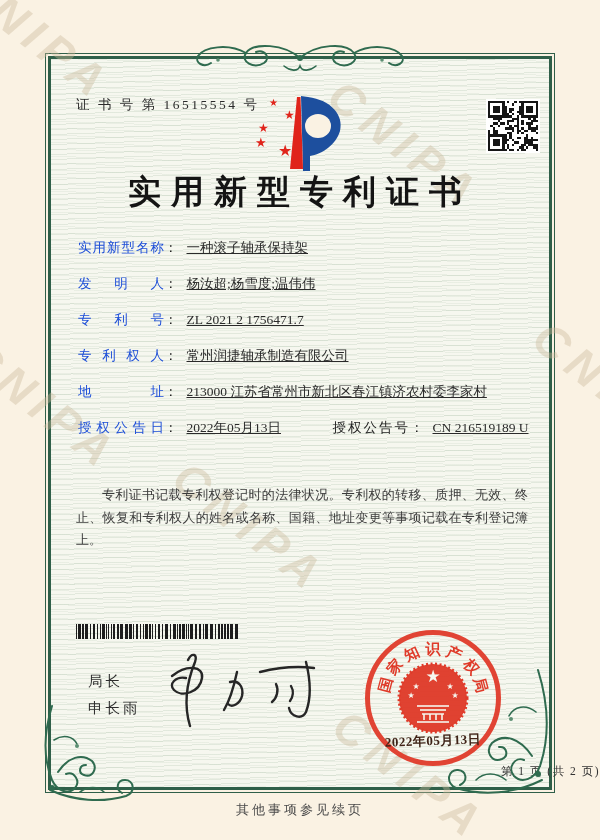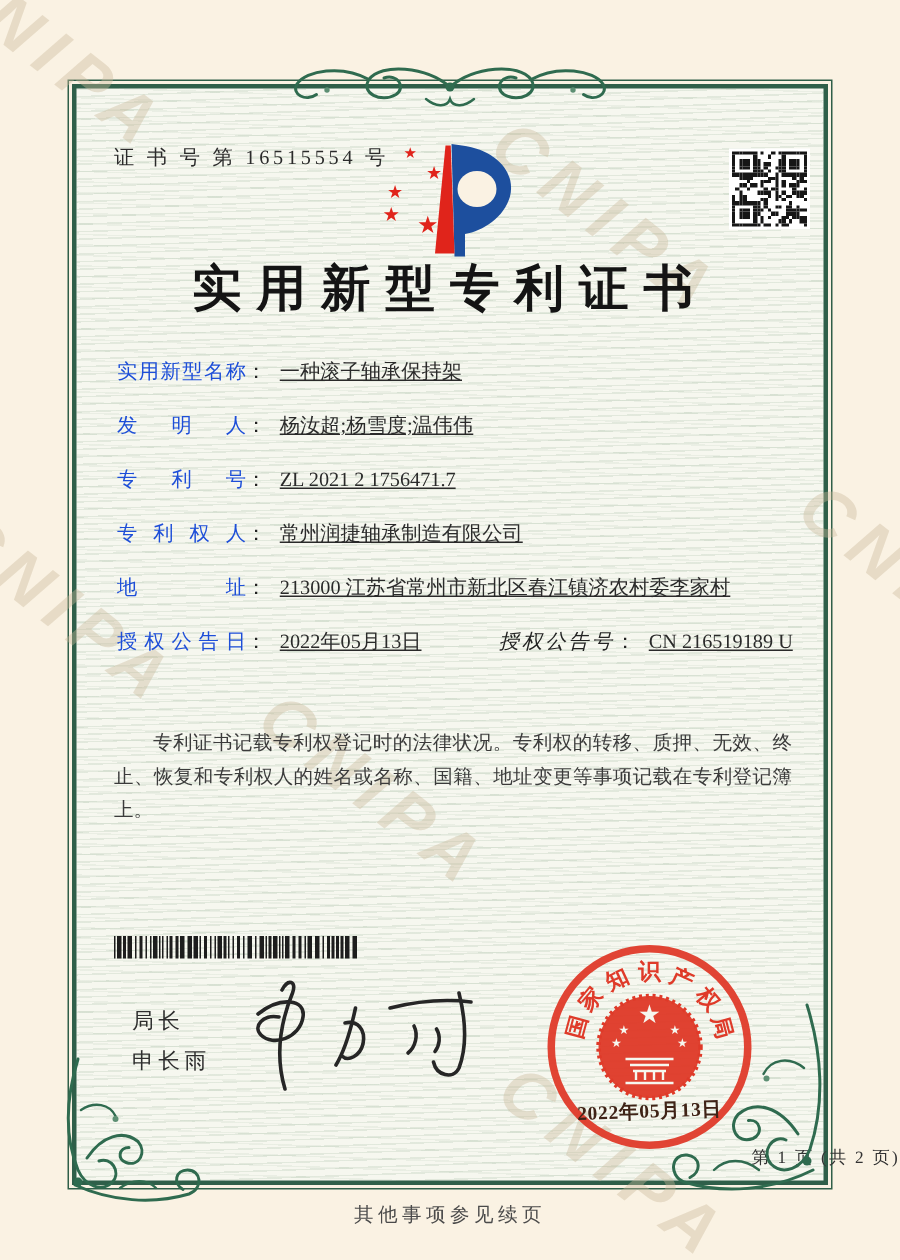--- a/index.html
+++ b/index.html
@@ -598,21 +598,21 @@
       <div class="frow">
         <span class="flabel">专利号</span><span class="fcolon">：</span><span class="fvalue">ZL 2021 2 1756471.7</span>
       </div>
       <div class="frow">
         <span class="flabel">专利权人</span><span class="fcolon">：</span><span class="fvalue">常州润捷轴承制造有限公司</span>
       </div>
       <div class="frow">
         <span class="flabel">地址</span><span class="fcolon">：</span><span class="fvalue">213000 江苏省常州市新北区春江镇济农村委李家村</span>
       </div>
       <div class="frow">
-        <span class="flabel">授权公告日</span><span class="fcolon">：</span><span class="fvalue fixed">2022年05月13日</span><span style="letter-spacing:2px;font-style:italic;">授权公告号</span><span class="fcolon">：</span><span class="fvalue">CN 216519189 U</span>
+        <span class="flabel">授权公告日</span><span class="fcolon">：</span><span class="fvalue fixed">2022年05月13日</span><span style="letter-spacing:2px;">授权公告号</span><span class="fcolon">：</span><span class="fvalue">CN 216519189 U</span>
       </div>
     </div>
 
     <div class="body-text">
       <p>专利证书记载专利权登记时的法律状况。专利权的转移、质押、无效、终止、恢复和专利权人的姓名或名称、国籍、地址变更等事项记载在专利登记簿上。</p>
     </div>
 
     <div class="barcode"><i style="width:1px;margin-right:1px"></i><i style="width:3px;margin-right:1px"></i><i style="width:2px;margin-right:1px"></i><i style="width:3px;margin-right:2px"></i><i style="width:1px;margin-right:2px"></i><i style="width:2px;margin-right:2px"></i><i style="width:1px;margin-right:2px"></i><i style="width:1px;margin-right:1px"></i><i style="width:3px;margin-right:1px"></i><i style="width:1px;margin-right:1px"></i><i style="width:1px;margin-right:2px"></i><i style="width:1px;margin-right:1px"></i><i style="width:2px;margin-right:2px"></i><i style="width:2px;margin-right:1px"></i><i style="width:3px;margin-right:2px"></i><i style="width:3px;margin-right:1px"></i><i style="width:3px;margin-right:1px"></i><i style="width:1px;margin-right:2px"></i><i style="width:2px;margin-right:2px"></i><i style="width:1px;margin-right:2px"></i><i style="width:1px;margin-right:1px"></i><i style="width:3px;margin-right:1px"></i><i style="width:2px;margin-right:1px"></i><i style="width:1px;margin-right:2px"></i><i style="width:1px;margin-right:2px"></i><i style="width:2px;margin-right:2px"></i><i style="width:1px;margin-right:2px"></i><i style="width:3px;margin-right:2px"></i><i style="width:1px;margin-right:2px"></i><i style="width:3px;margin-right:1px"></i><i style="width:1px;margin-right:1px"></i><i style="width:2px;margin-right:1px"></i><i style="width:3px;margin-right:1px"></i><i style="width:1px;margin-right:1px"></i><i style="width:1px;margin-right:1px"></i><i style="width:3px;margin-right:2px"></i><i style="width:2px;margin-right:2px"></i><i style="width:2px;margin-right:2px"></i><i style="width:1px;margin-right:1px"></i><i style="width:3px;margin-right:2px"></i><i style="width:3px;margin-right:2px"></i><i style="width:1px;margin-right:2px"></i><i style="width:2px;margin-right:1px"></i><i style="width:2px;margin-right:1px"></i><i style="width:2px;margin-right:1px"></i><i style="width:2px;margin-right:1px"></i><i style="width:3px;margin-right:2px"></i><i style="width:3px;margin-right:2px"></i></div>
 
     <div class="signatory">

